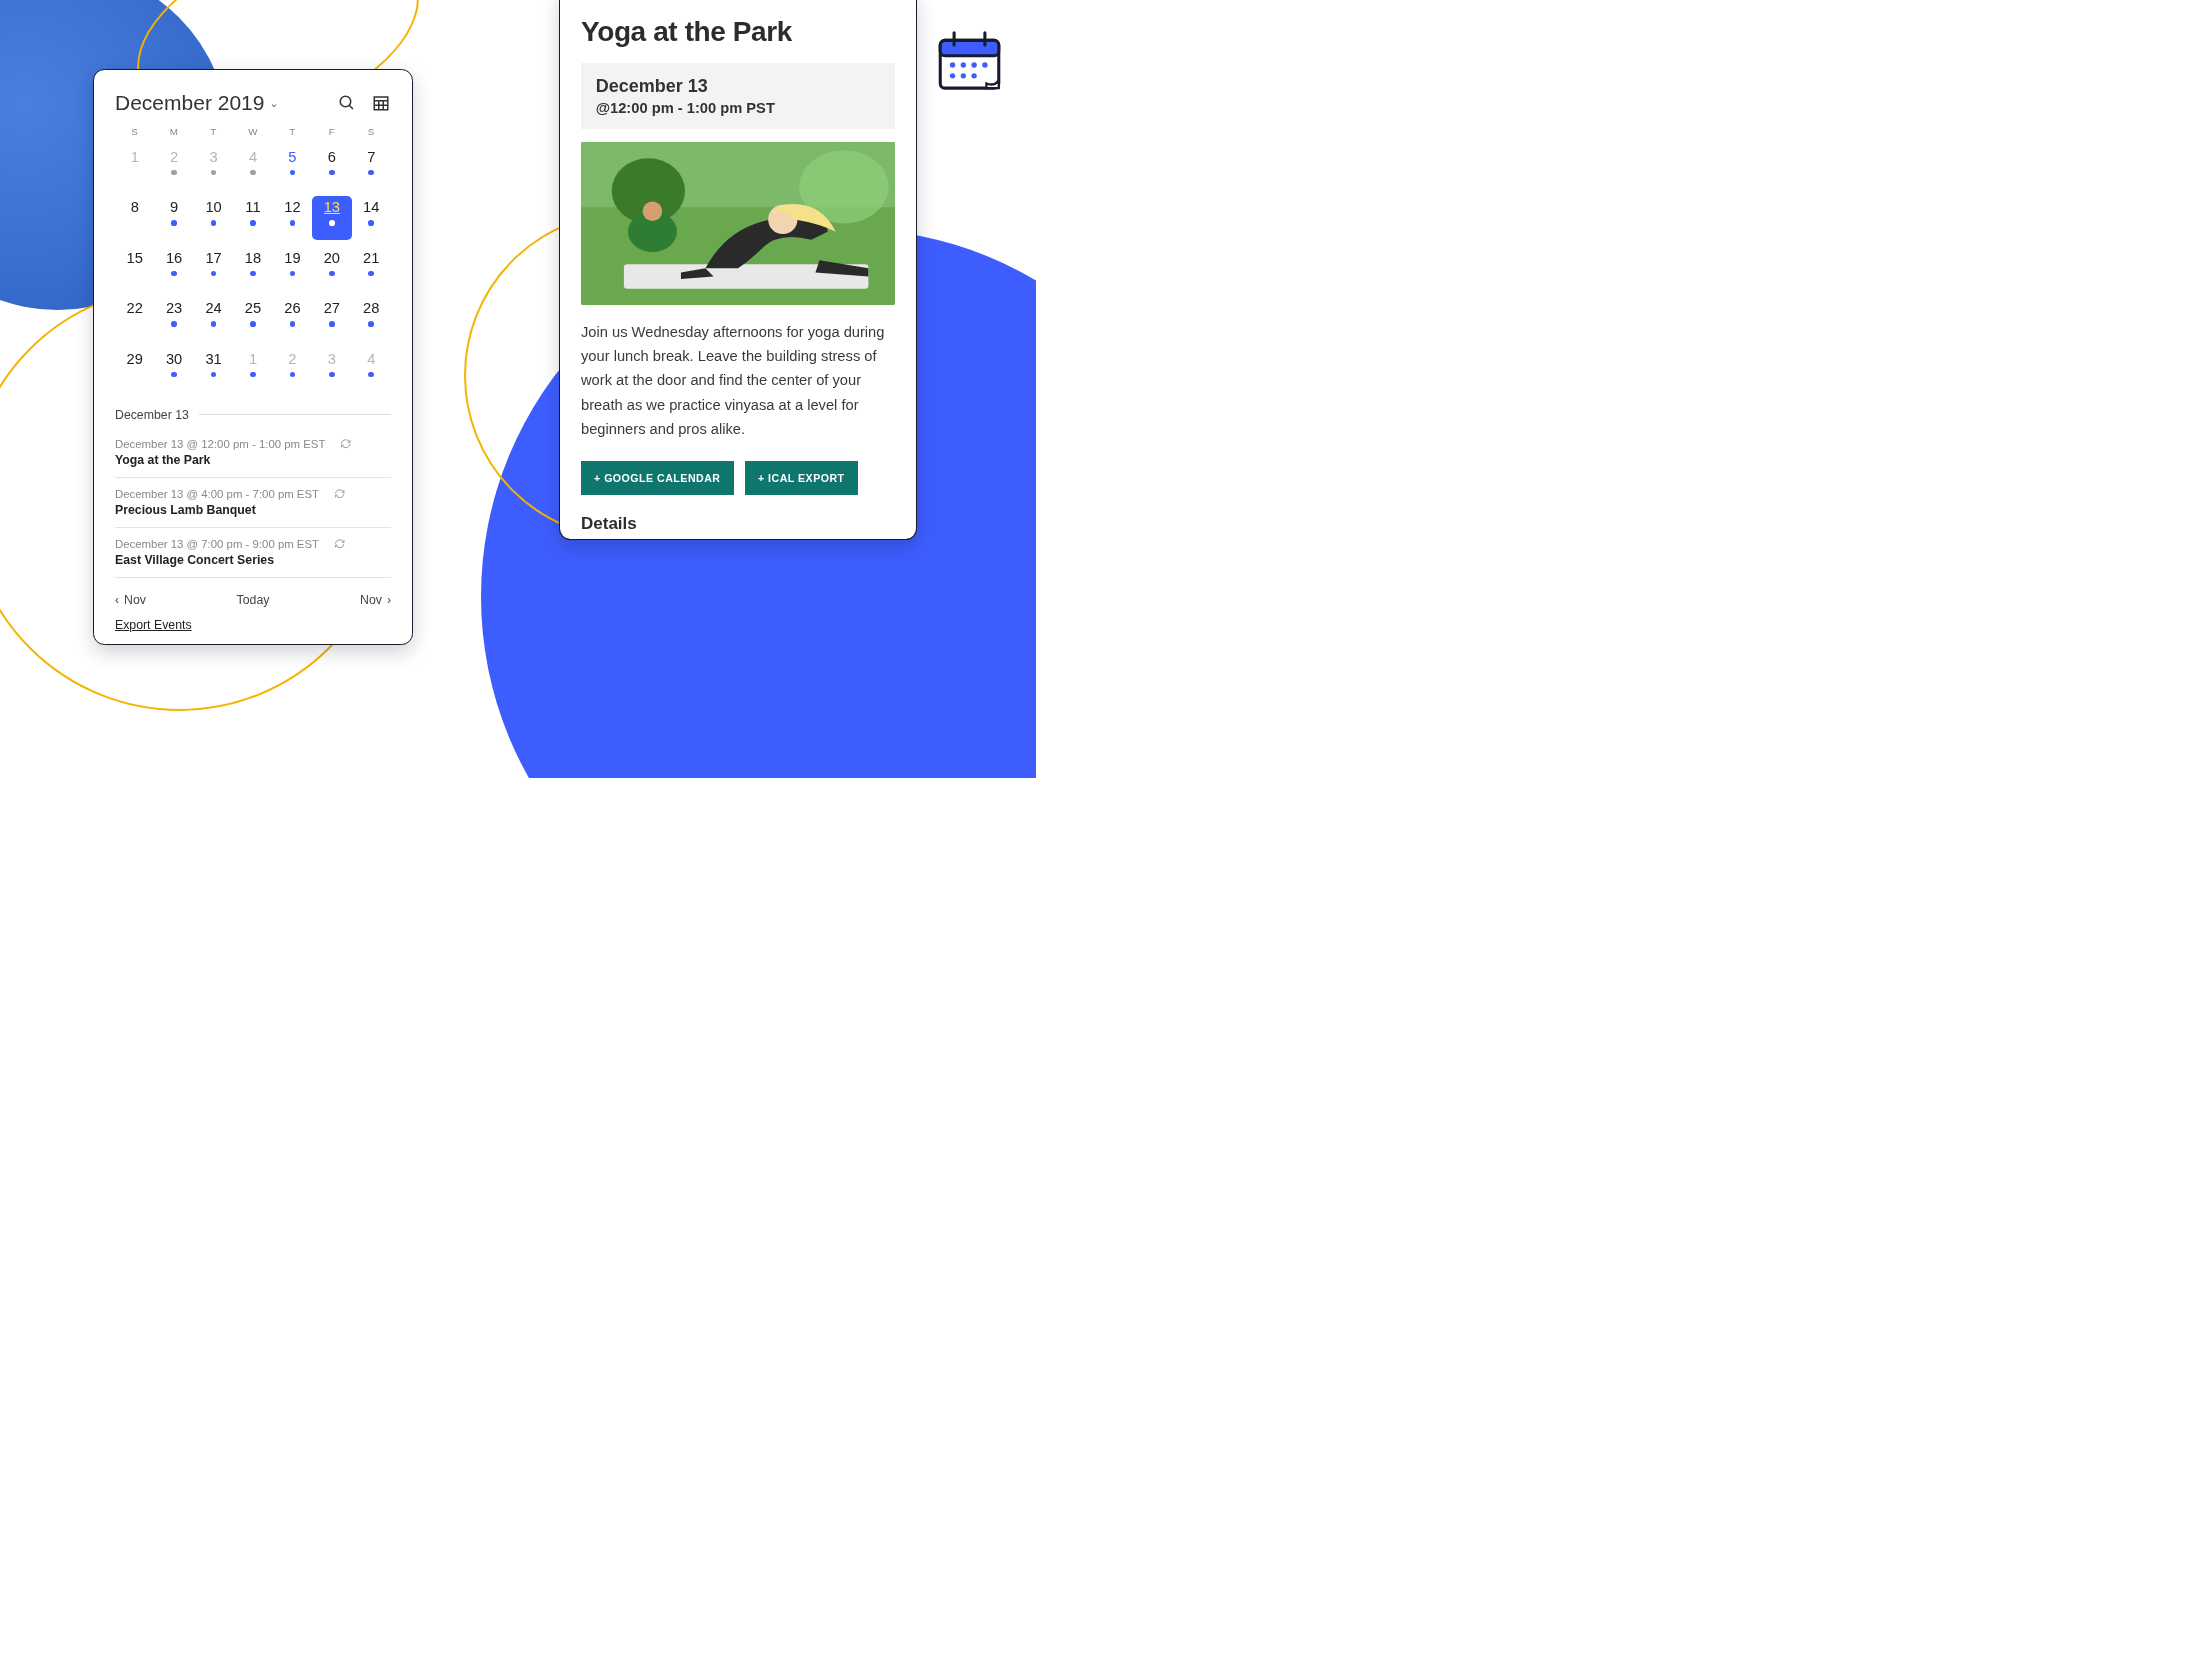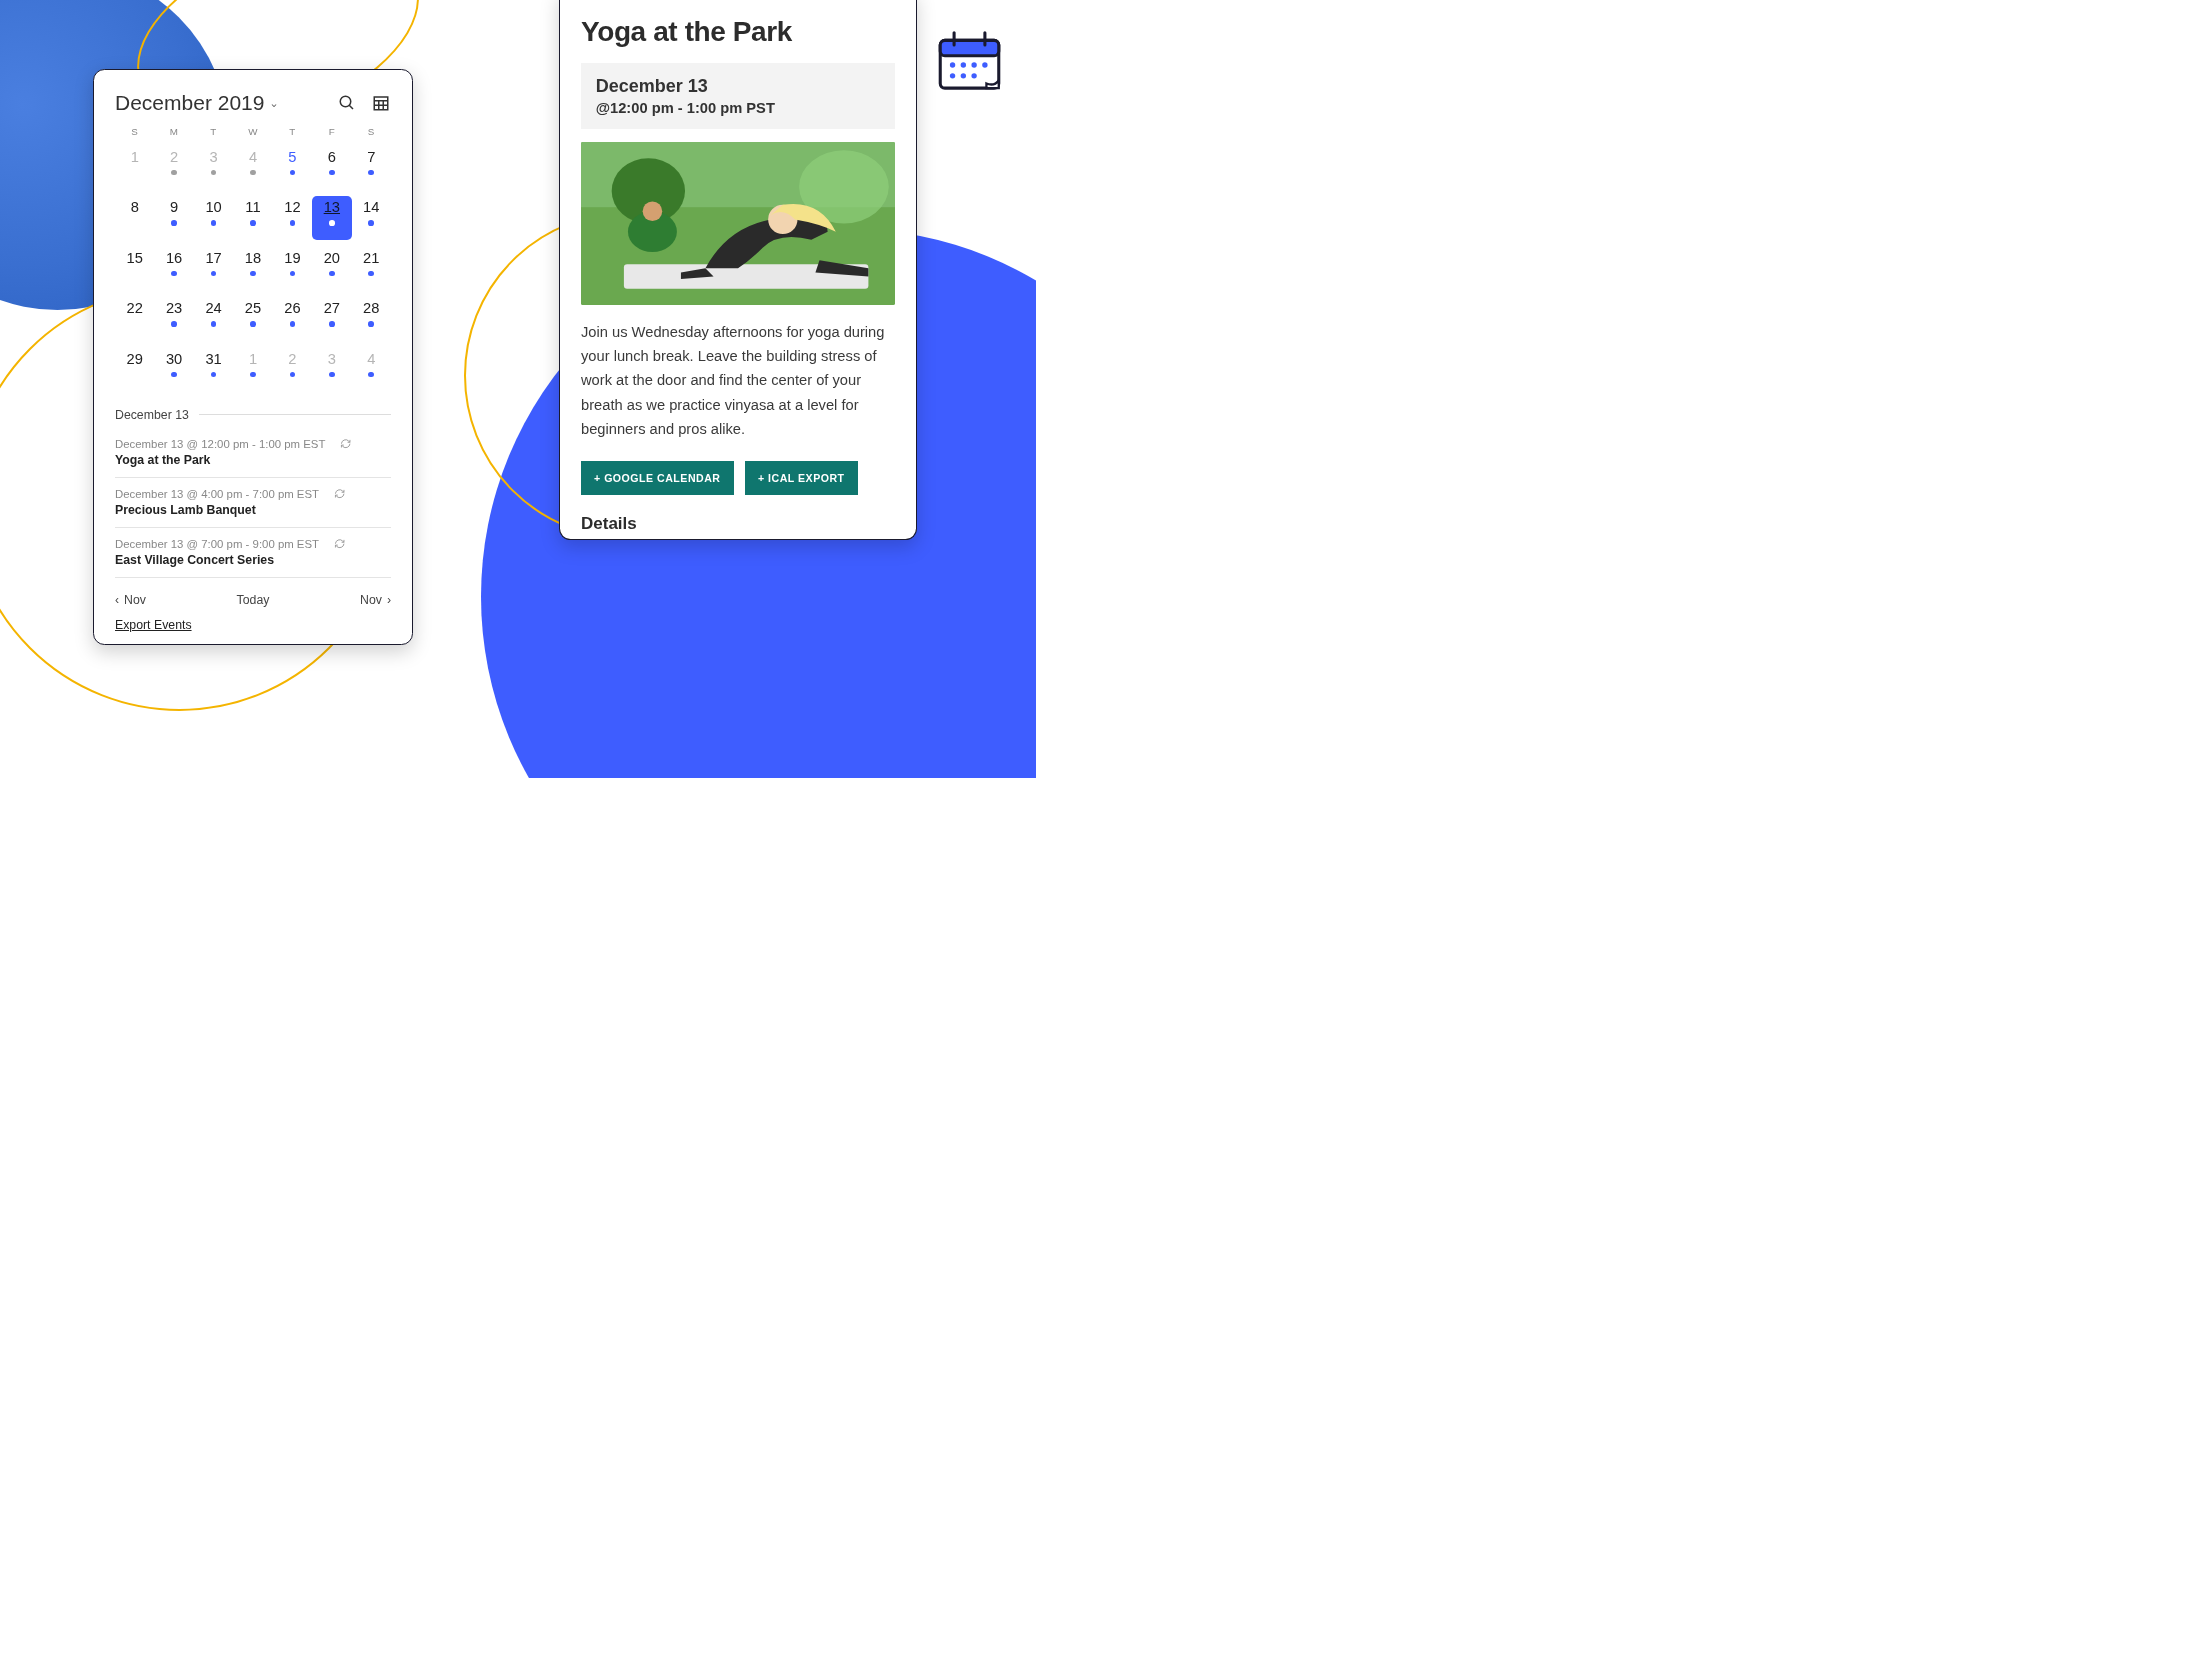--- a/index.html
+++ b/index.html
@@ -101,21 +101,21 @@
     position: relative;
   }
   .cell .num { font-size: 14.7px; color: #222; font-weight: 500; }
   .cell.out .num { color: #b5b5b5; }
   .cell.accent .num { color: #3e5dff; }
   .dot { width:5.7px; height:5.7px; border-radius:50%; margin-top:4.9px; }
   .dot.blue { background:#3e5dff; }
   .dot.grey { background:#a0a0a0; }
   .dot.white { background:#fff; }
   .cell.selected { background:#3e5dff; }
-  .cell.selected .num { color:#0f172a;text-decoration:underline; }
+  .cell.selected .num { color:#fde047;text-decoration:underline; }
 
   .day-head {
     display:flex; align-items:center; gap:9.8px;
     margin-top: 16.3px; margin-bottom: 6.5px;
     font-size: 12.3px; color:#444;
   }
   .day-head::after { content:''; flex:1; height:0.8px; background:#ddd; }
 
   .ev {
     border-bottom: 0.8px solid #e4e4e4;

